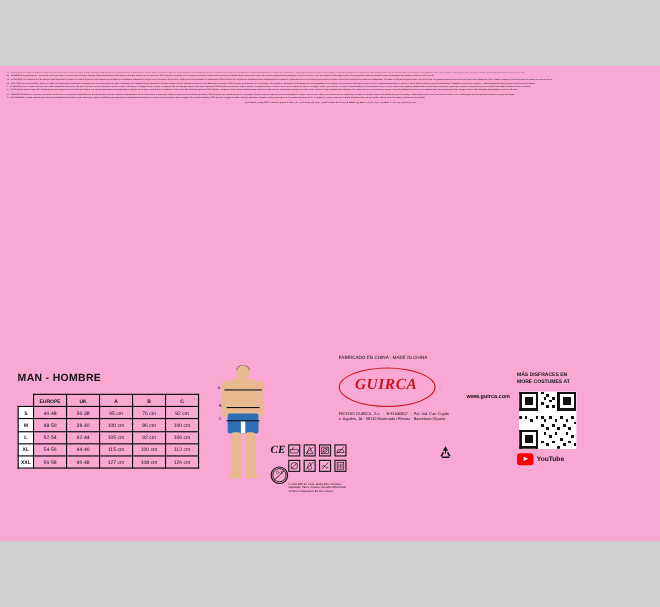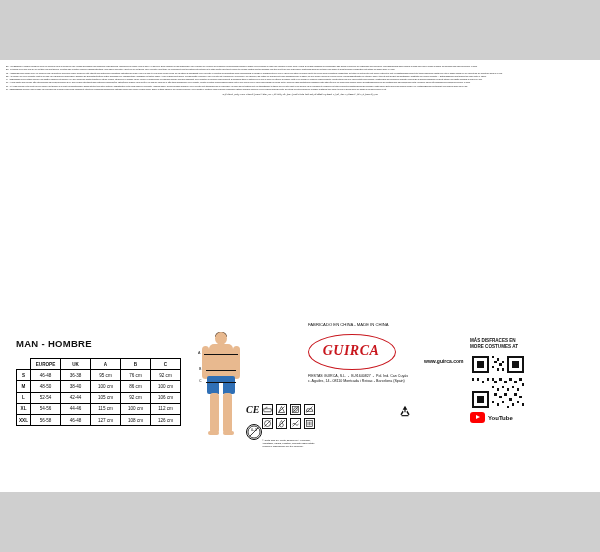--- a/index.html
+++ b/index.html
@@ -4,21 +4,21 @@
 <style>
   html,body{margin:0;padding:0;}
   body{
     width:600px;height:552px;
     background:#cfcfcf;
     font-family:"Liberation Sans", sans-serif;
     overflow:hidden;
   }
   .sheet{
     position:absolute;left:0;top:60px;width:600px;height:432px;
-    background:#ffffff;
+    background:#f9a8d4;
     box-sizing:border-box;
   }
   
   .warn-block{
     position:absolute;left:6px;top:6px;width:588px;height:240px;
     overflow:hidden;
   }
   .warn-col{
     font-size:1.72px;
     line-height:1.95px;

